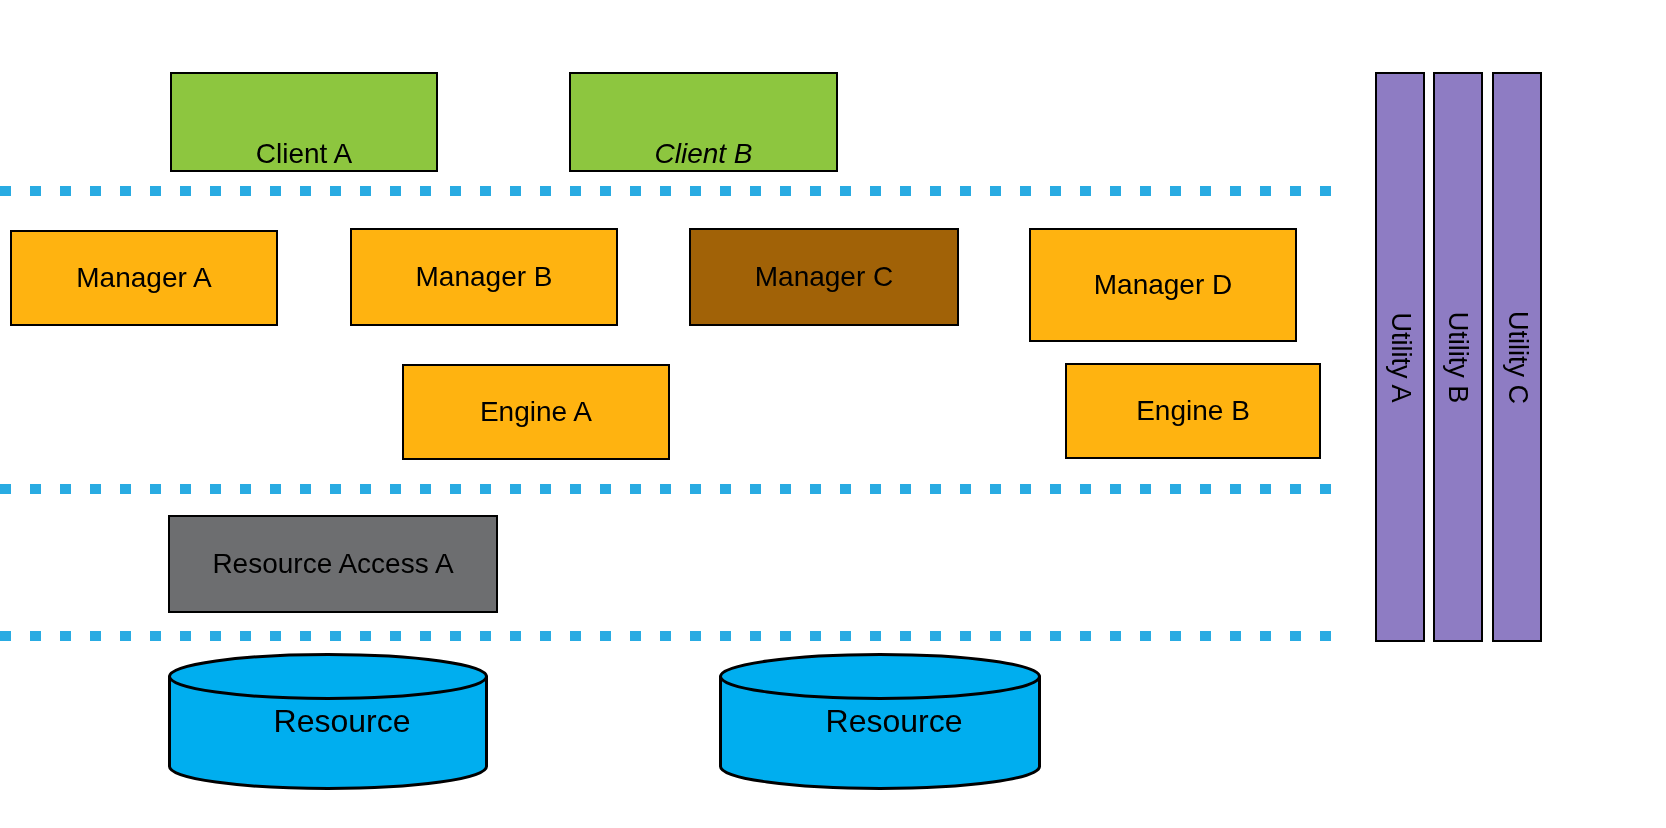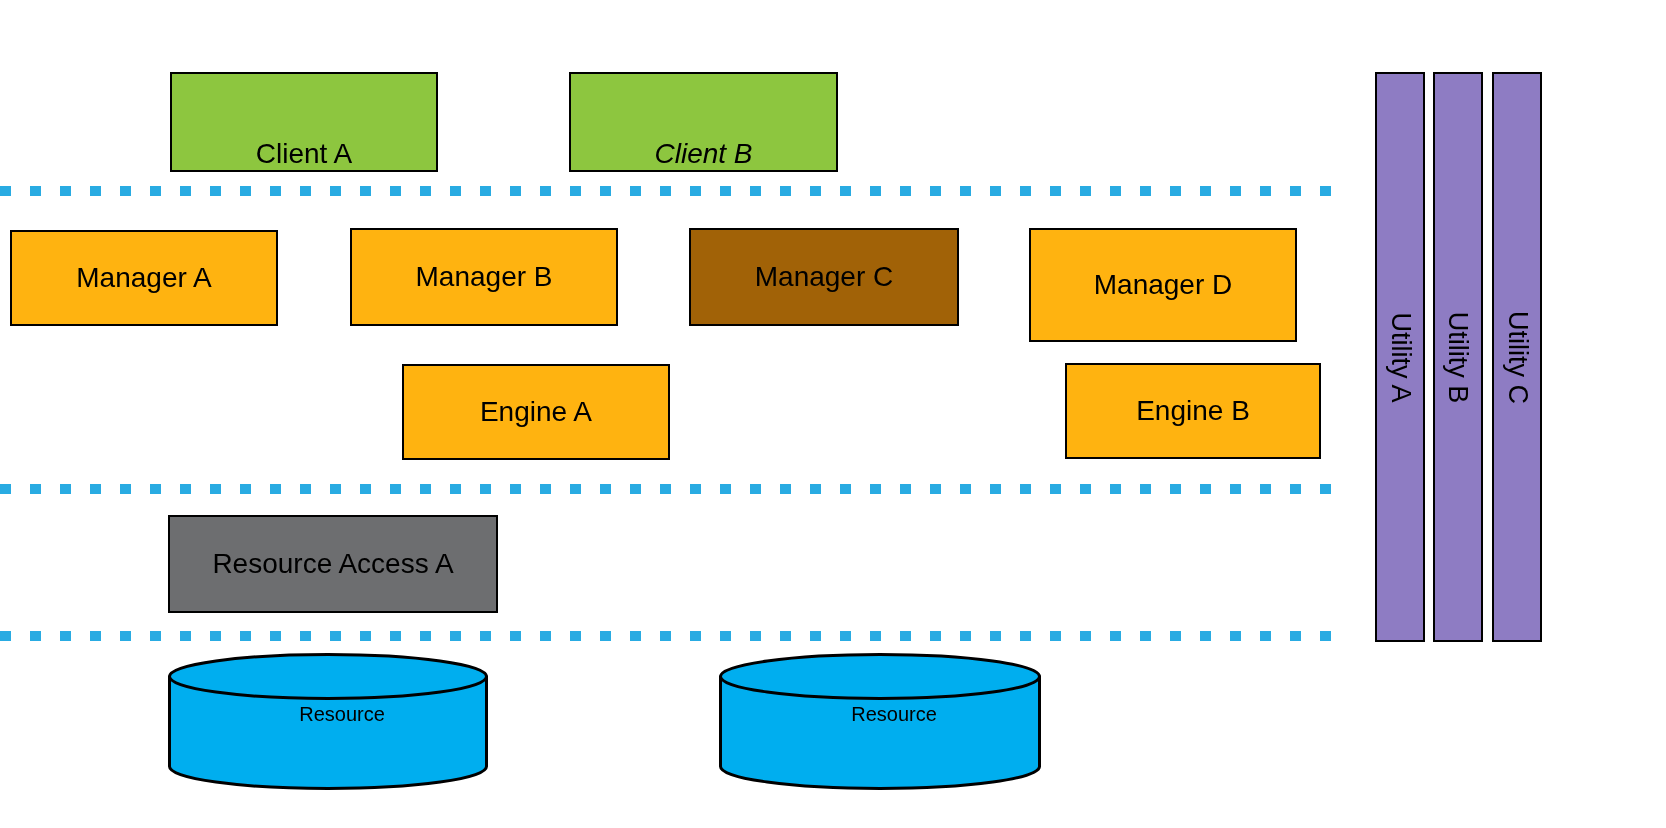--- a/index.html
+++ b/index.html
@@ -69,21 +69,21 @@
   .cylinder {
     position: absolute;
   }
   .cylinder svg { display: block; }
   .cylinder .cyl-label {
     position: absolute;
     left: 0;
     right: 0;
     text-align: center;
     color: #000000;
-    font-size: 20px;
+    font-size: 32px;
     white-space: nowrap;
     user-select: none;
     padding-left: 28px;
   }
 </style>
 </head>
 <body>
 
 <div id="canvas">
 

